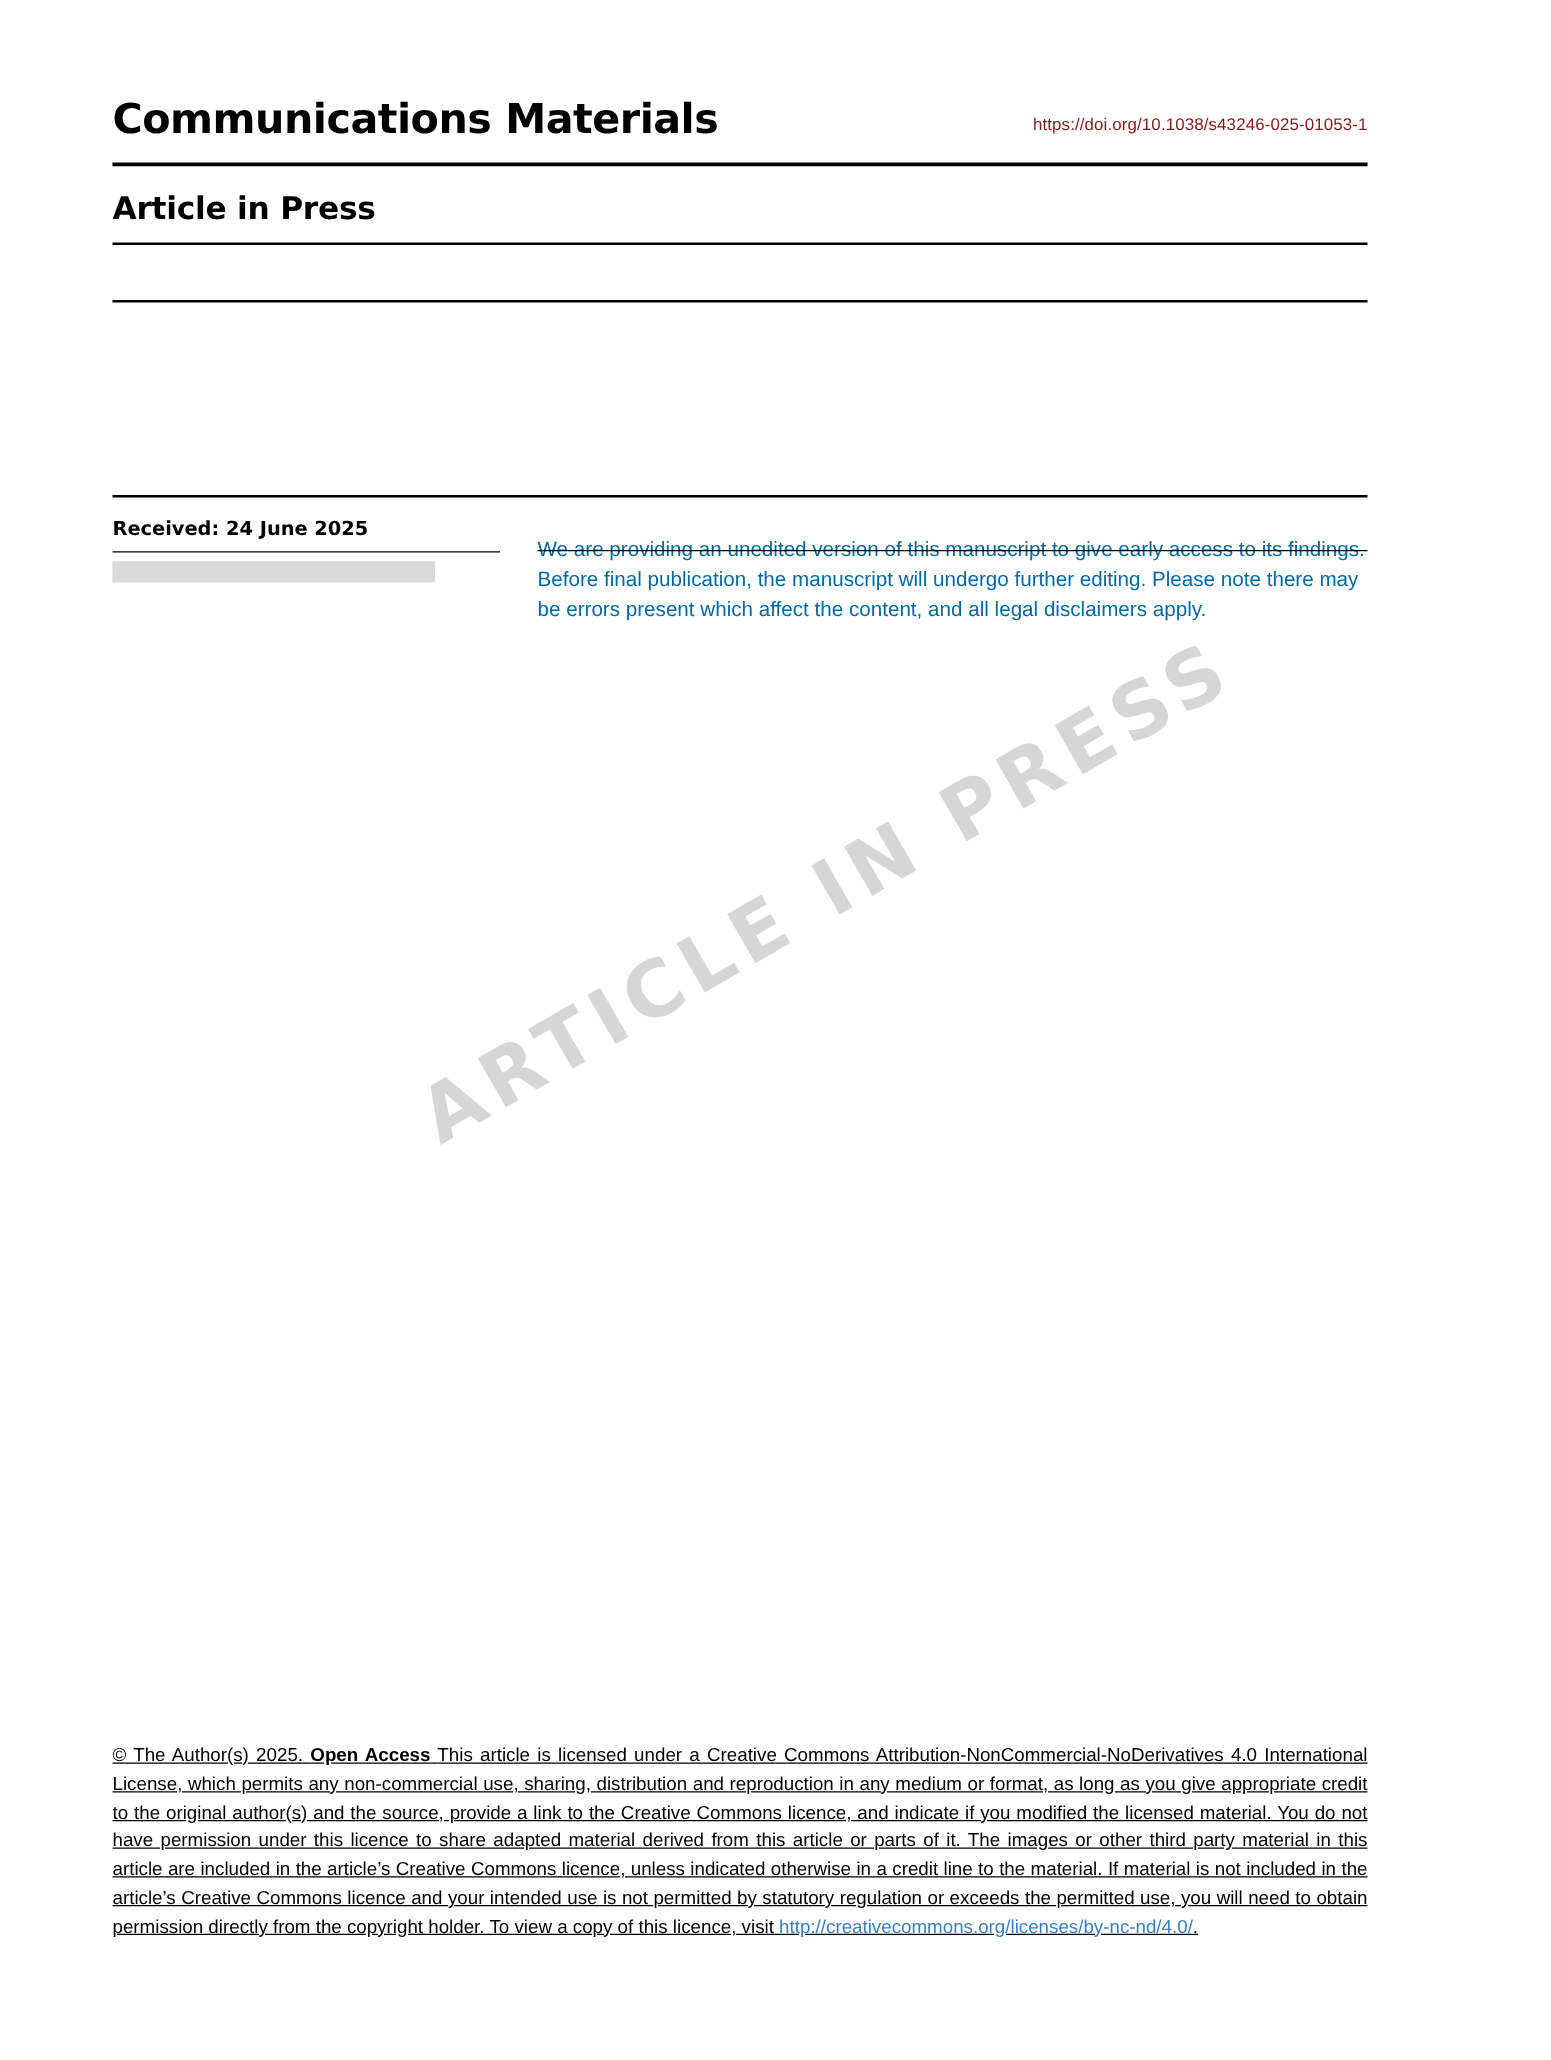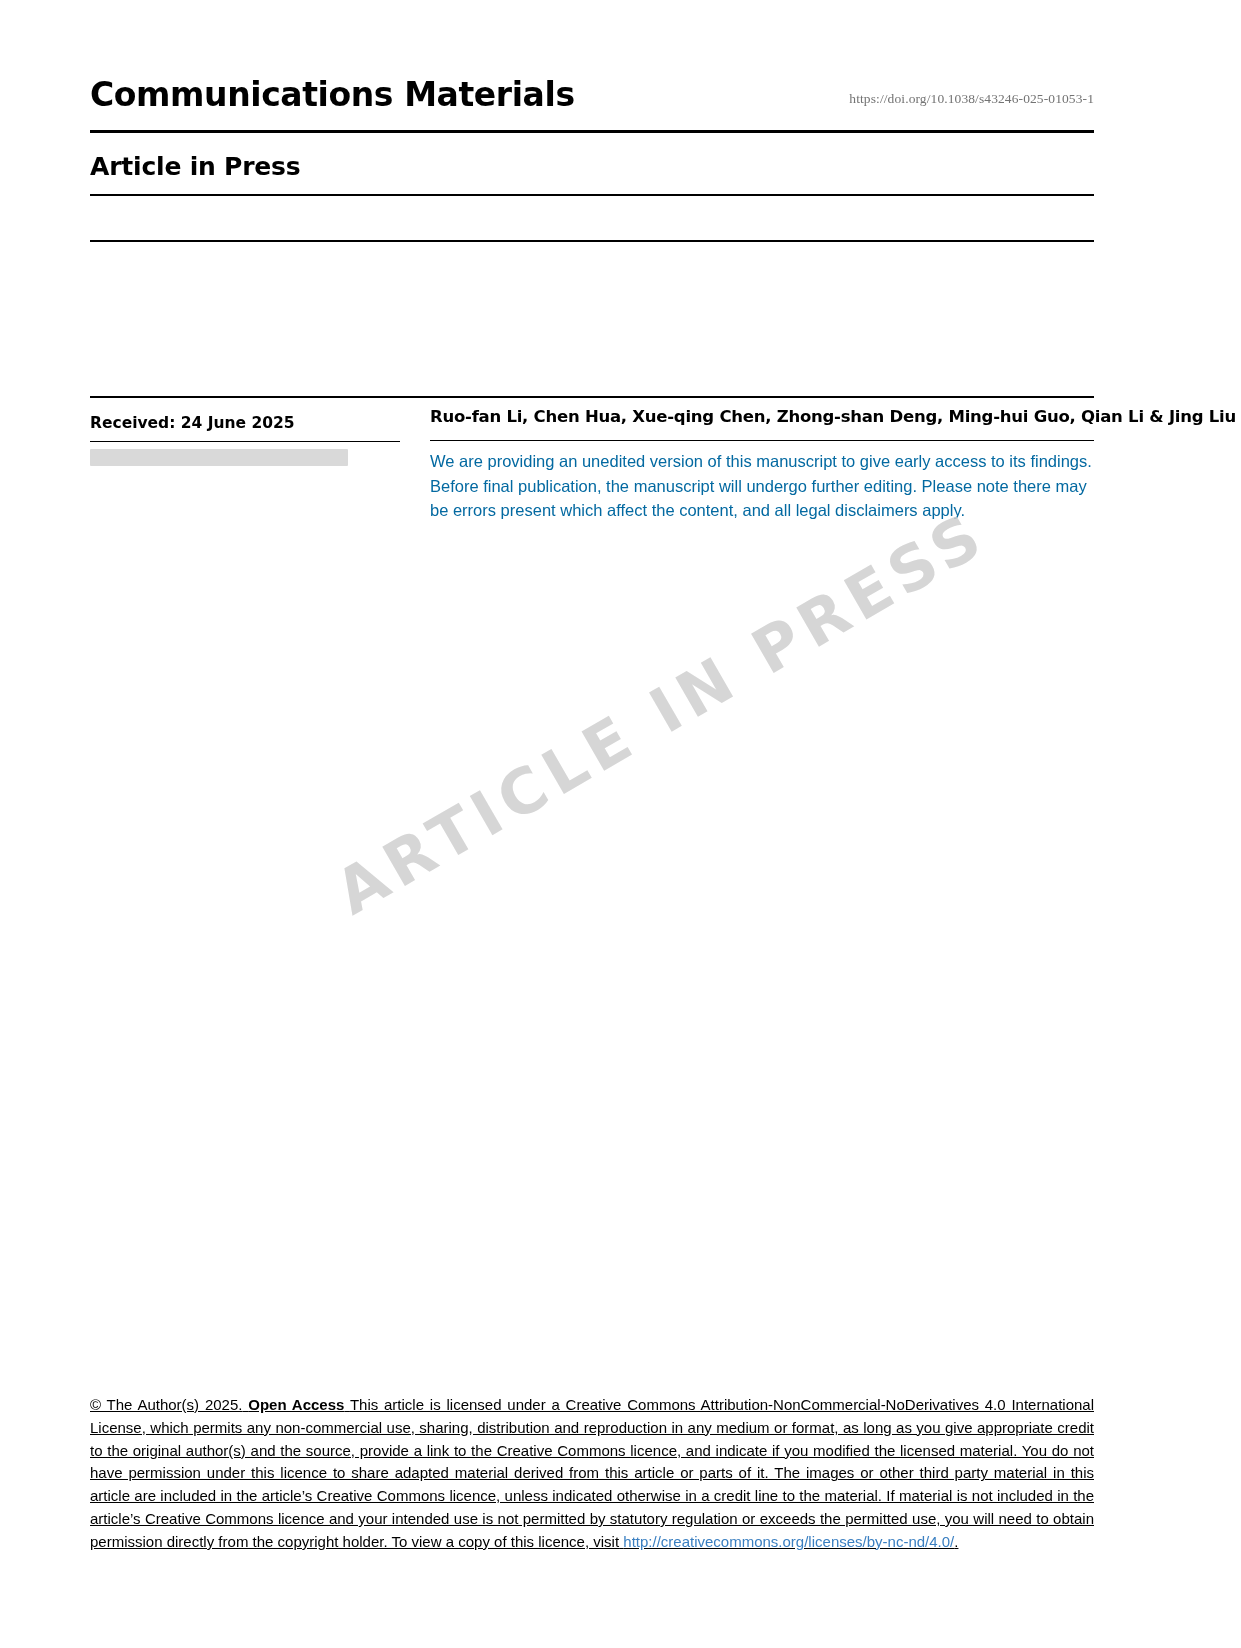--- a/index.html
+++ b/index.html
@@ -37,24 +37,23 @@
     font-family: "DejaVu Sans", sans-serif;
     font-weight: bold;
     font-size: 33px;
     letter-spacing: -0.4px;
     line-height: 1;
     color: #000;
   }
   .doi-line {
     font-size: 13.5px;
     letter-spacing: 0.1px;
-    color: #737373;
+    color: #7f1d1d;
     padding-bottom: 4px;
     white-space: nowrap;
-    font-family: Liberation Serif, serif;
   }
   .rule-thick {
     position: absolute;
     left: 90px;
     width: 1004px;
     height: 3px;
     background: #000;
   }
   .rule-thin {
     position: absolute;
@@ -223,21 +222,20 @@
   <div class="rule-thin" id="rule-above-title" style="left:90px;width:1004px;"></div>
   <div class="rule-thin" id="rule-below-title" style="left:90px;width:1004px;"></div>
 
   <div class="left-col">
     <div class="meta-row first">Received: 24 June 2025</div>
     <div class="redacted-row"></div>
 
   </div>
 
   <div class="right-col">
-    <div class="authors">Ruo-fan Li, Chen Hua, Xue-qing Chen, Zhong-shan Deng, Ming-hui Guo, Qian Li &amp; Jing Liu</div>
     <div class="abstract-p">We are providing an unedited version of this manuscript to give early access to its findings. Before final publication, the manuscript will undergo further editing. Please note there may be errors present which affect the content, and all legal disclaimers apply.</div>
   </div>
   <div id="rule-under-authors"></div>
 
   <div class="watermark">ARTICLE IN PRESS</div>
 
   <div class="license">
     <span>© The Author(s) 2025.</span>
     <span class="b">Open Access</span>
     <span>This article is licensed under a Creative Commons Attribution-NonCommercial-NoDerivatives 4.0 International License, which permits any non-commercial use, sharing, distribution and reproduction in any medium or format, as long as you give appropriate credit to the original author(s) and the source, provide a link to the Creative Commons licence, and indicate if you modified the licensed material. You do not have permission under this licence to share adapted material derived from this article or parts of it. The images or other third party material in this article are included in the article’s Creative Commons licence, unless indicated otherwise in a credit line to the material. If material is not included in the article’s Creative Commons licence and your intended use is not permitted by statutory regulation or exceeds the permitted use, you will need to obtain permission directly from the copyright holder. To view a copy of this licence, visit</span>

